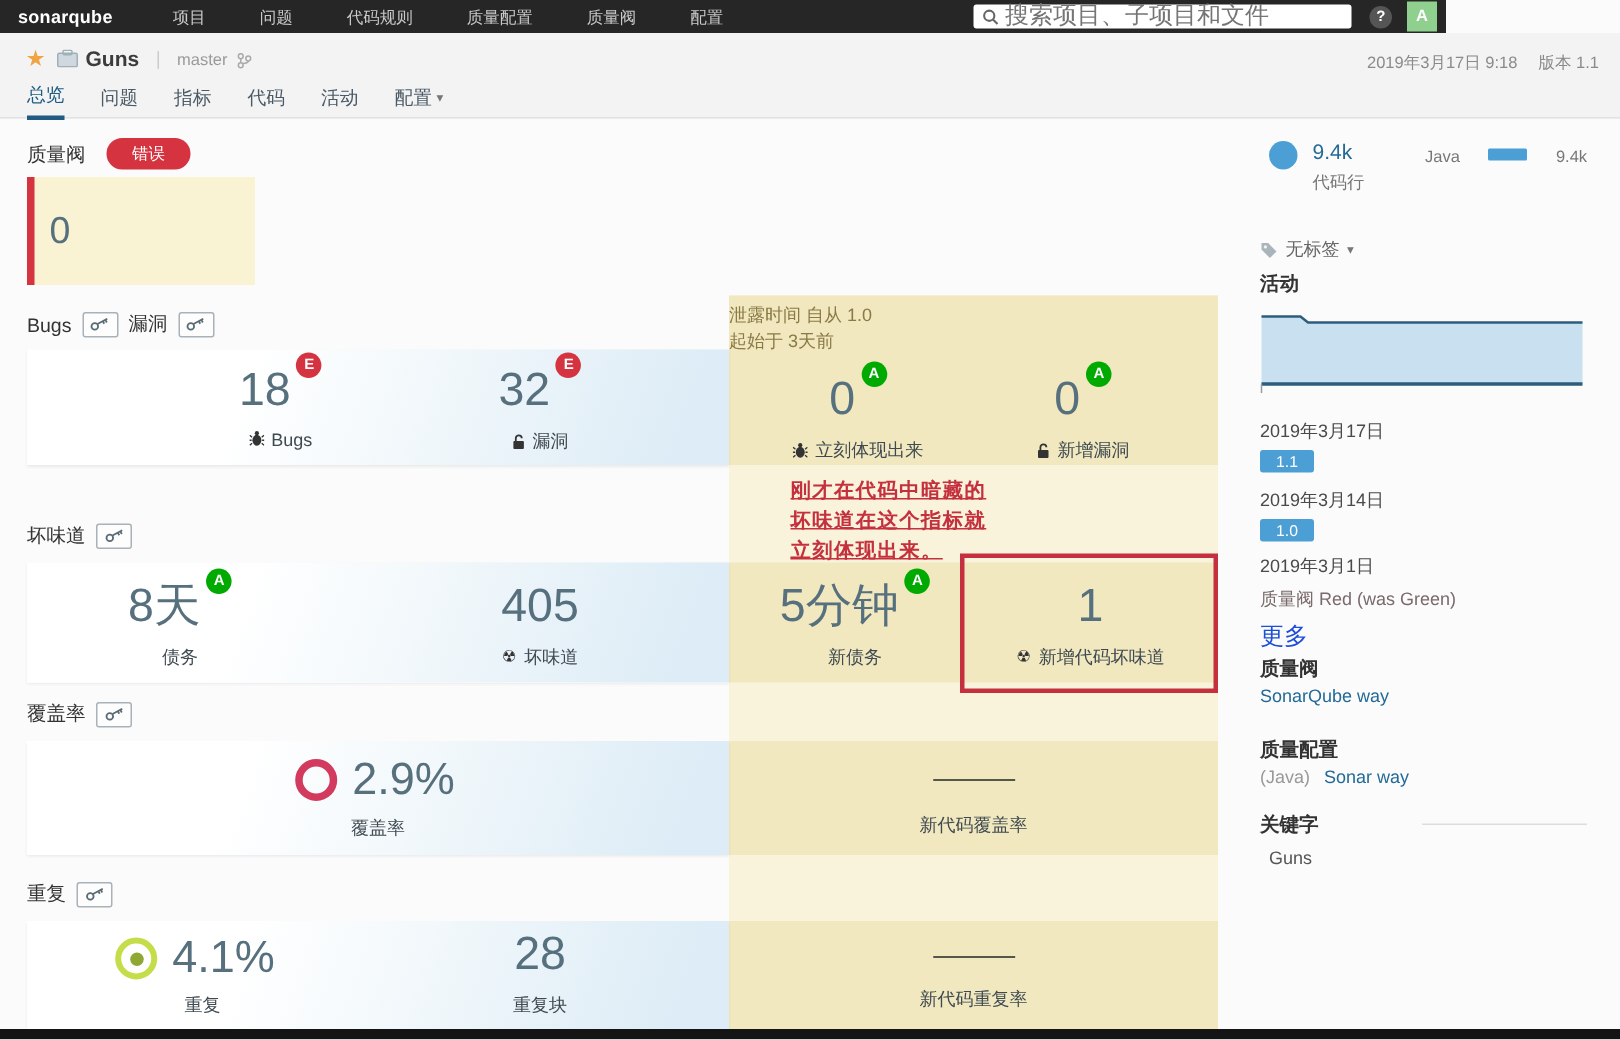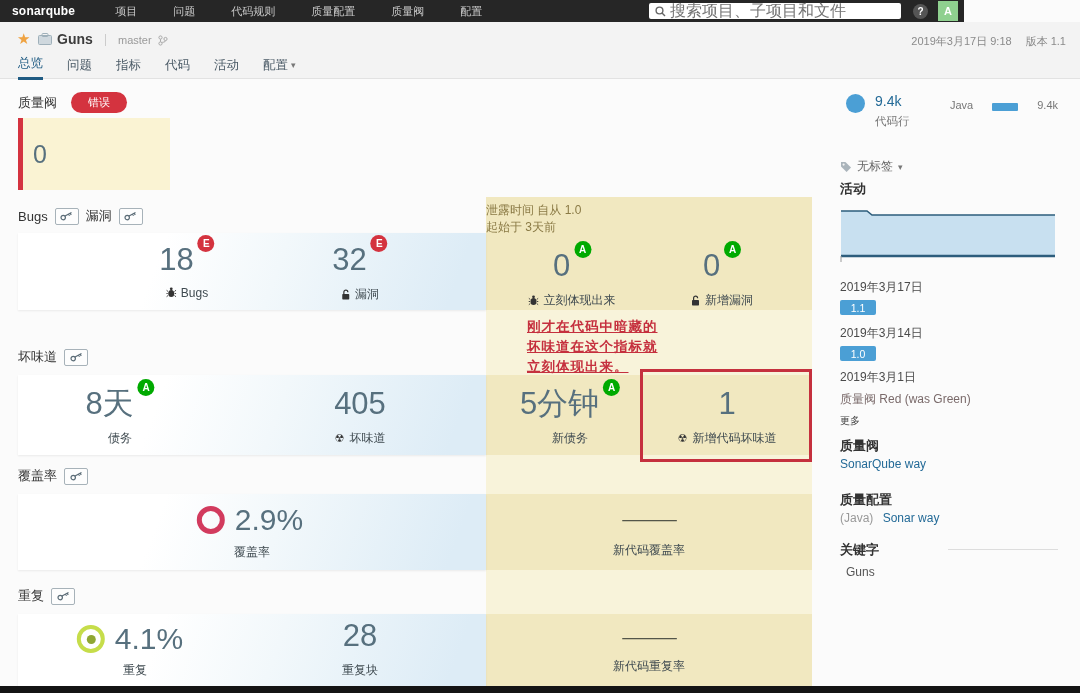--- a/index.html
+++ b/index.html
@@ -63,30 +63,30 @@
   
   .anno-line{position:absolute;left:527px;font-size:13.5px;font-weight:bold;color:#c5303e;text-decoration:underline;z-index:9;letter-spacing:1px}
   #anno-box{position:absolute;left:640px;top:369px;width:172px;height:93px;border:3px solid #c5303e;z-index:10;pointer-events:none}
 
   
   #sidebar{position:absolute;left:838px;top:79px;width:230px;height:600px;font-size:12px;color:#555;z-index:5}
   #sb-size{position:absolute;left:8px;top:14px;display:flex;align-items:flex-start;gap:10px}
   #sb-size-bubble{width:19px;height:19px;border-radius:50%;background:#4b9fd5;margin-top:1px}
   #sb-loc-val{font-size:14px;color:#236a97;cursor:pointer}
   #sb-loc-label{font-size:11.5px;color:#777;margin-top:5px}
-  #sb-lang{position:absolute;left:112px;top:20px;display:flex;align-items:flex-end;gap:19px;font-size:11px;color:#777}
+  #sb-lang{position:absolute;left:112px;top:20px;display:flex;align-items:flex-start;gap:19px;font-size:11px;color:#777}
   #sb-lang-bar{width:26px;height:8px;background:#4b9fd5;border-radius:1px}
   #sb-tags{position:absolute;left:2px;top:79px;display:flex;align-items:center;gap:5px;color:#666;font-size:12px;cursor:pointer}
   #sb-activity-title{position:absolute;left:2px;top:101px;font-size:13px;font-weight:bold;color:#333}
   #sb-chart{position:absolute;left:2px;top:124px;cursor:pointer}
   .sb-event{position:absolute;left:2px}
   .sb-date{font-size:12px;color:#4a4a4a}
   .sb-badge{margin-top:4px;width:36px;height:15px;background:#4b9fd5;border-radius:2px;color:#fff;font-size:10.5px;display:flex;align-items:center;justify-content:center}
   .sb-evtext{font-size:12px;color:#7a6a6a;margin-top:5px}
-  .sb-more{font-size:10px;color:#404040;margin-top:6px;cursor:pointer}
+  .sb-more{font-size:16px;color:#1d4ed8;margin-top:6px;cursor:pointer}
   .sb-h{position:absolute;left:2px;font-size:13px;font-weight:bold;color:#333}
   .sb-link{position:absolute;left:2px;font-size:12px;color:#236a97;cursor:pointer}
   #sb-profile-line{position:absolute;left:2px;font-size:12px}
   #sb-profile-line .lang{color:#999;margin-right:6px}
   #sb-profile-line .lnk{color:#236a97;cursor:pointer}
   #sb-key-rule{position:absolute;left:110px;top:470px;width:110px;border-top:1px solid #ddd}
   #sb-key-val{position:absolute;left:8px;top:486px;font-size:12px;color:#555}
 
   #bottombar{position:absolute;left:0;bottom:0;width:1080px;height:7px;background:#141414;z-index:40}
 

